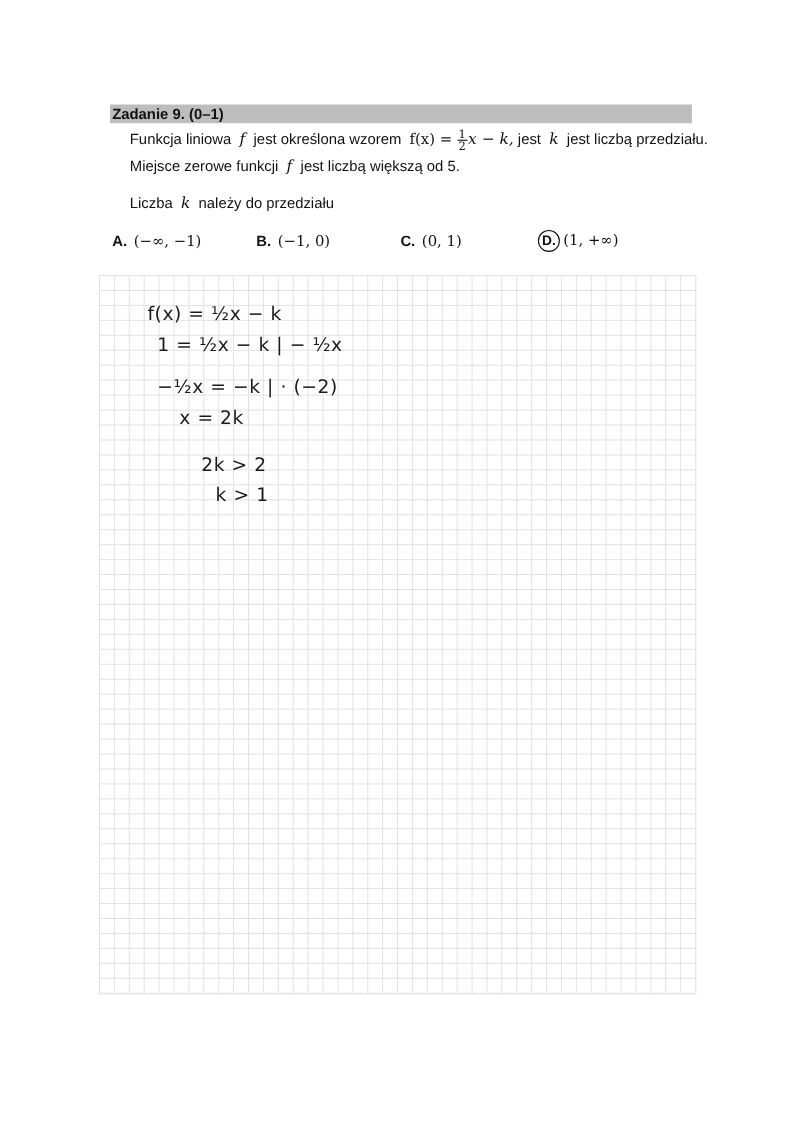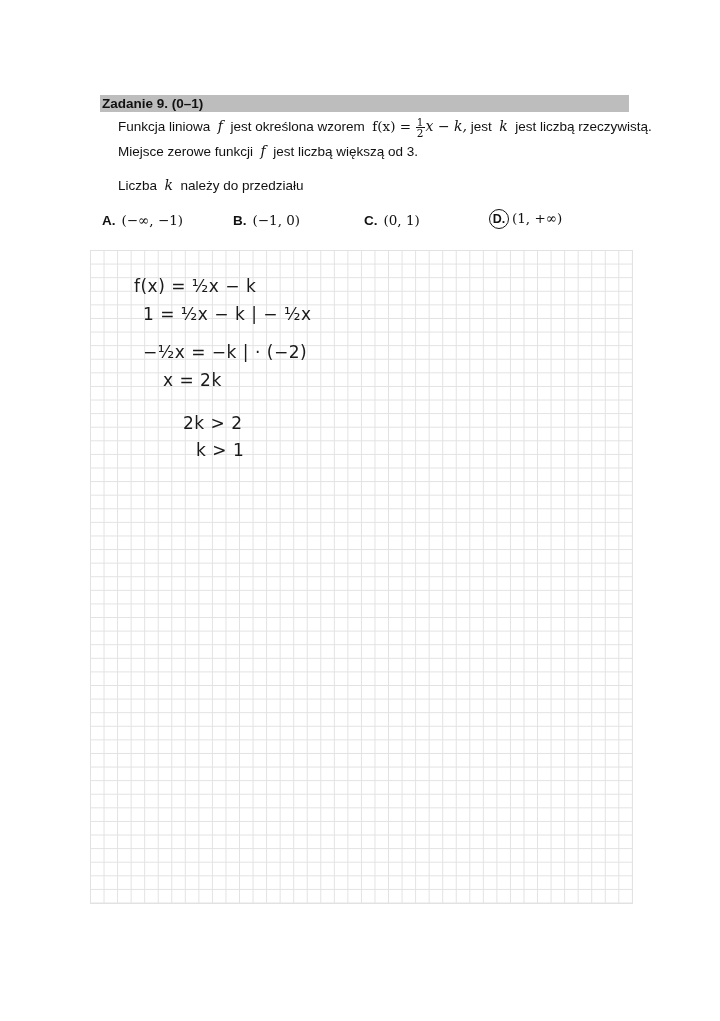--- a/index.html
+++ b/index.html
@@ -41,27 +41,27 @@
 </div>
 
 <div class="line" style="top:117px;">
   <span>Funkcja liniowa</span>&nbsp;
   <span class="math">f</span>&nbsp;
   <span>jest określona wzorem</span>&nbsp;
   <span class="mathup">f(x) =</span>
   <span class="frac"><span class="num">1</span><span class="den">2</span></span><span class="math">x − k,</span>
   <span>jest</span>&nbsp;
   <span class="math">k</span>&nbsp;
-  <span>jest liczbą rzeczywistą.</span>
+  <span>jest liczbą przedziału.</span>
 </div>
 
 <div class="line" style="top:143px;">
   <span>Miejsce zerowe funkcji</span>&nbsp;
   <span class="math">f</span>&nbsp;
-  <span>jest liczbą większą od  3.</span>
+  <span>jest liczbą większą od  5.</span>
 </div>
 
 <div class="line" style="top:177px;text-align:right;">
   <span>Liczba</span>&nbsp;
   <span class="math">k</span>&nbsp;
   <span>należy do przedziału</span>
 </div>
 
 <div class="answers">
   <div class="ans" style="left:0px;">

